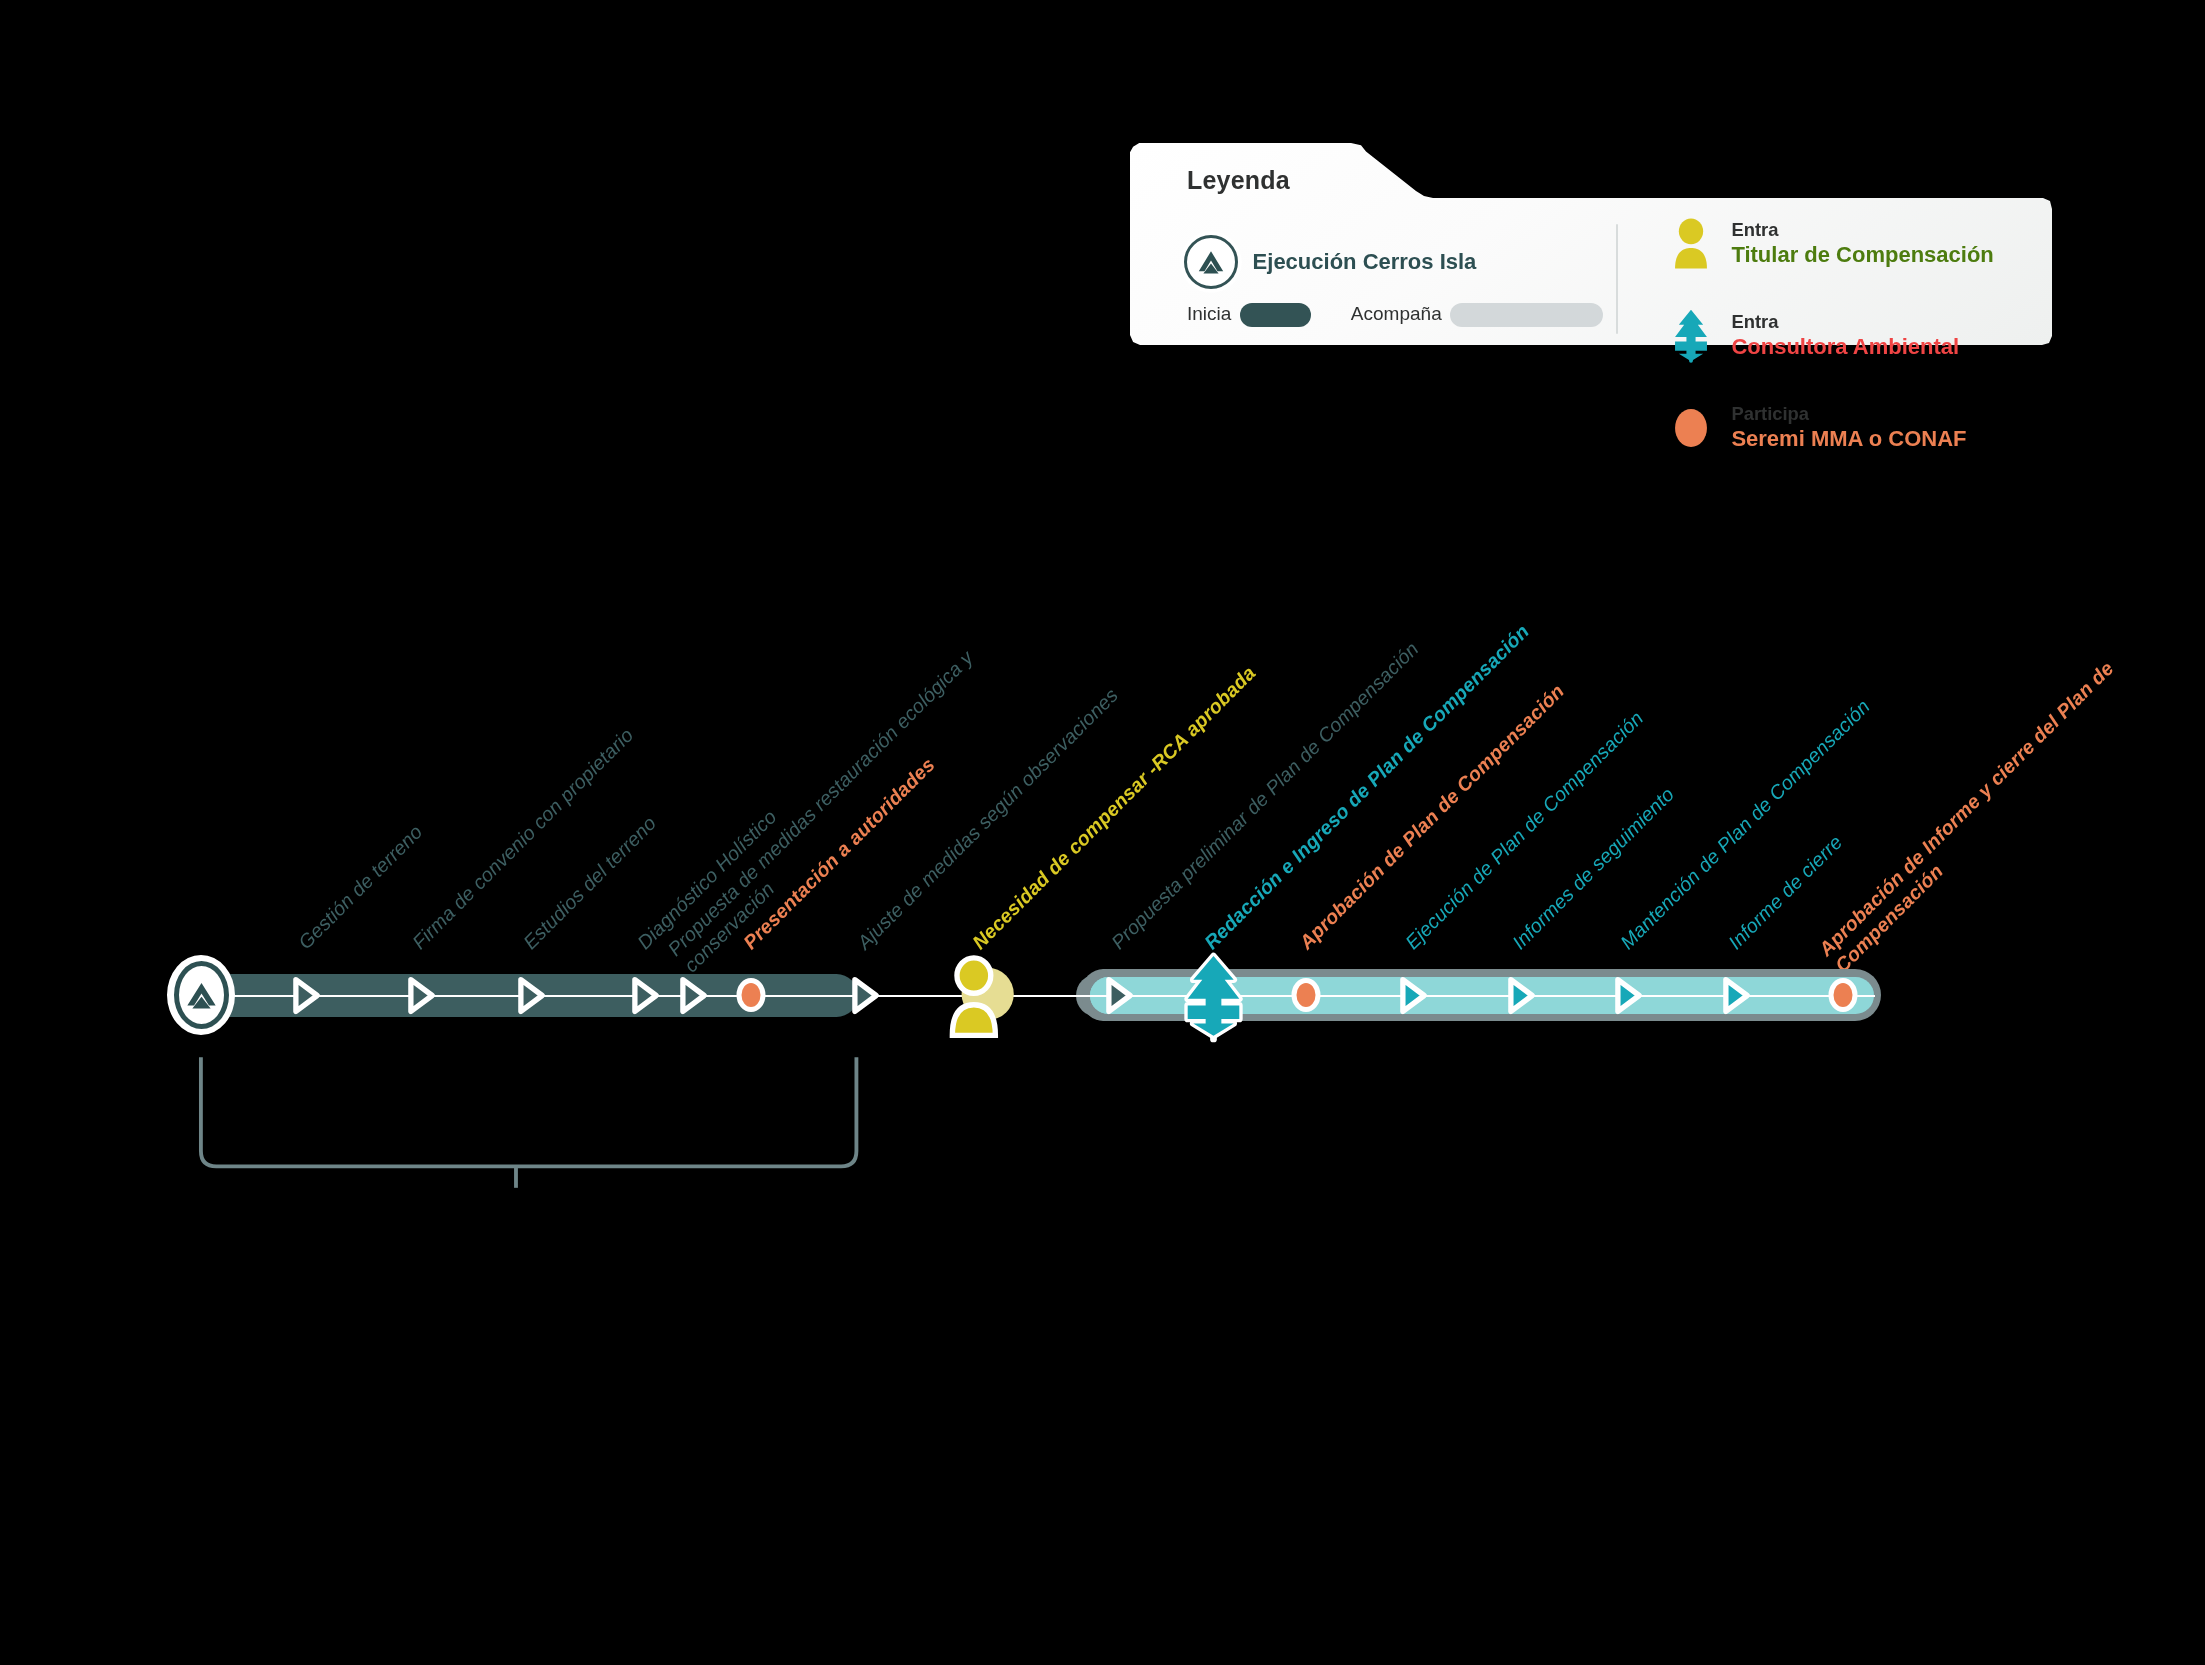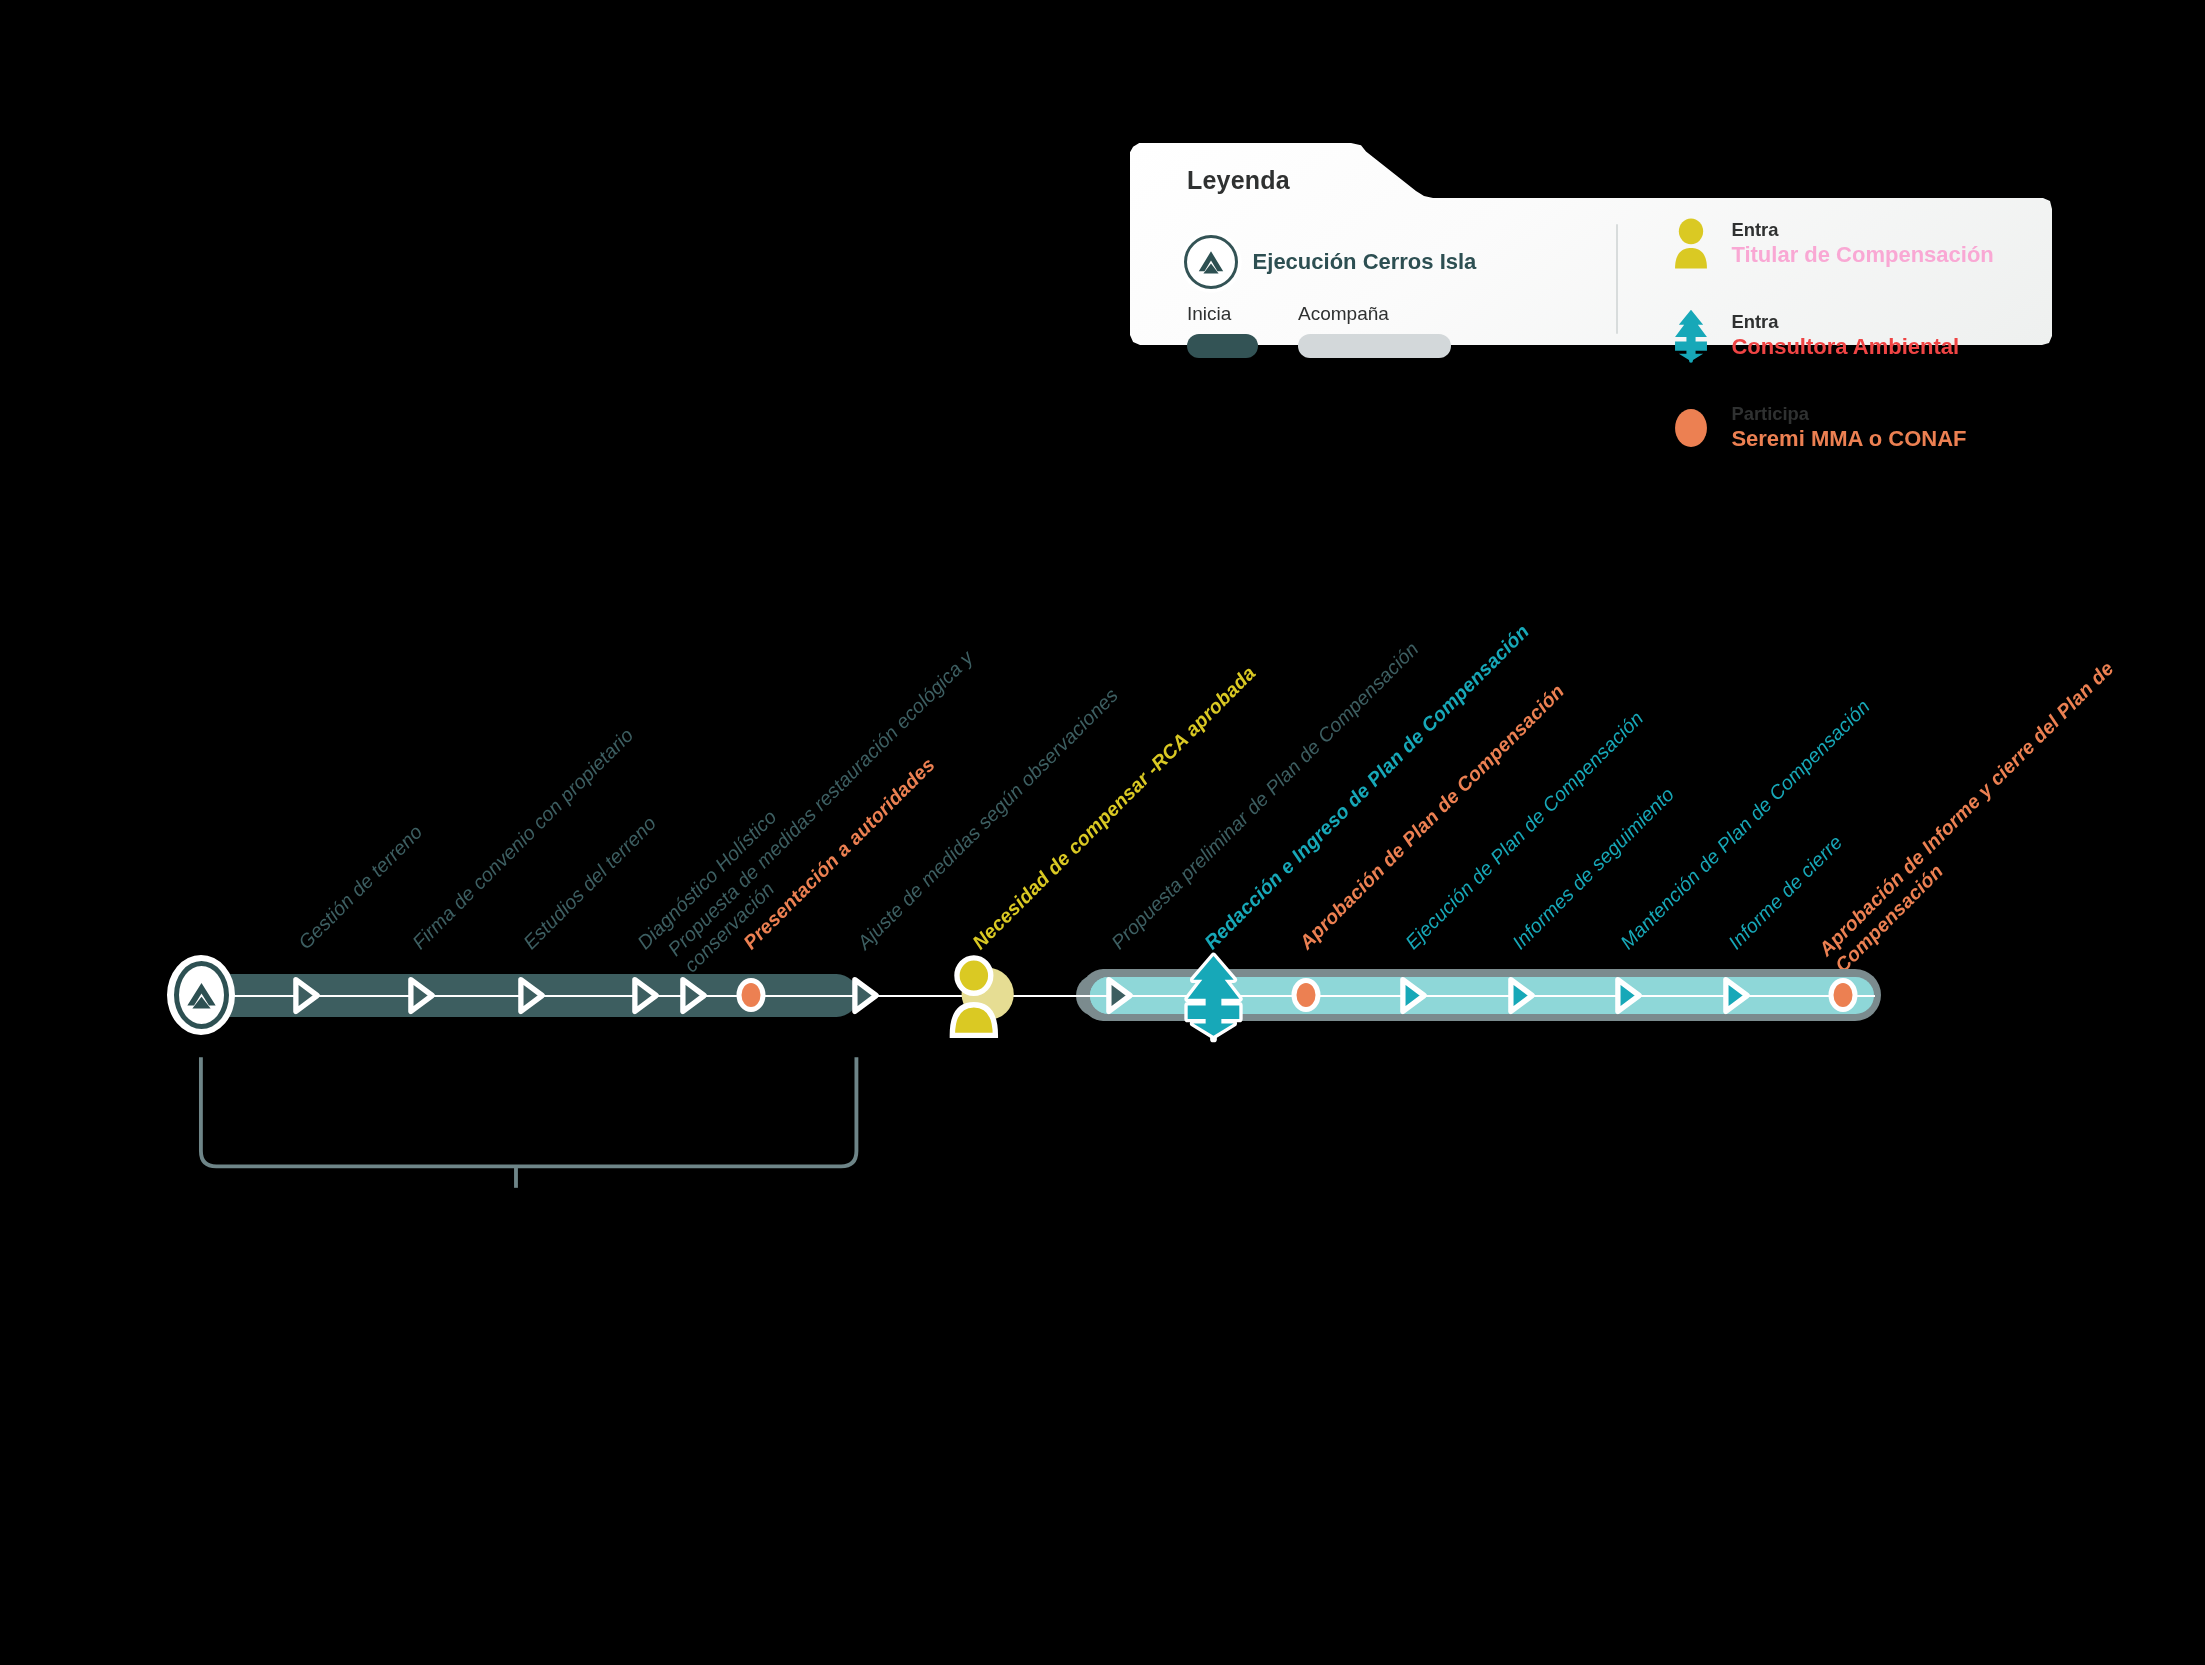--- a/index.html
+++ b/index.html
@@ -37,21 +37,21 @@
   .brand-mark{
     width:48px;height:48px;border-radius:50%;
     border:3.8px solid #335355;background:#fff;
     display:flex;align-items:center;justify-content:center;flex:0 0 auto;
     box-shadow:0 0 0 3.8px rgba(255,255,255,.9);
   }
   .brand-mark svg{display:block;}
   #legend-brand .brand-label{font-size:22px;font-weight:bold;color:#2d4f52;white-space:nowrap;}
 
   #legend-toggles{position:absolute;left:57px;top:160px;display:flex;gap:40px;}
-  .toggle-group{display:flex;flex-direction:column;align-items:flex-start;gap:8.5px;}
+  .toggle-group{display:flex;flex-direction:row;align-items:flex-start;gap:8.5px;}
   .toggle-cap{font-size:19px;color:#2f3131;font-weight:500;}
   .toggle-pill{height:24px;border-radius:12.3px;}
   .toggle-pill.on{width:71px;background:#335355;}
   .toggle-pill.off{width:153px;background:#d3d8da;}
   .toggle-group.wide{align-items:flex-start;}
 
   
   #legend-actors{position:absolute;left:538px;top:73px;display:flex;flex-direction:column;gap:37px;}
   .actor-row{display:flex;align-items:center;gap:18.4px;}
   .actor-icon{width:45px;height:55px;flex:0 0 auto;display:flex;align-items:center;justify-content:center;}
@@ -148,21 +148,21 @@
   <div id="legend-actors">
     <div class="actor-row">
       <span class="actor-icon">
         <svg width="38" height="51" viewBox="0 0 50 66" aria-hidden="true">
           <ellipse cx="25" cy="17" rx="16" ry="17" fill="#dac923"></ellipse>
           <path d="M4 66 C4 45 14 39 25 39 C36 39 46 45 46 66 Z" fill="#dac923"></path>
         </svg>
       </span>
       <span class="actor-text">
         <span class="actor-verb">Entra</span>
-        <span class="actor-name" style="color:#f9a8d4">Titular de Compensación</span>
+        <span class="actor-name" style="color:#4d7c0f">Titular de Compensación</span>
       </span>
     </div>
 
     <div class="actor-row">
       <span class="actor-icon">
         <svg width="38" height="55" viewBox="0 0 50 72" aria-hidden="true">
           <path d="M25 2 L41 22 L34 22 L46 38 L31 38 L31 44 L46 44 L46 56 L31 56 L31 60 L41 60 L25 70 L9 60 L19 60 L19 56 L4 56 L4 44 L19 44 L19 38 L4 38 L16 22 L9 22 Z" fill="#17a8b8"></path>
           <rect x="22.5" y="62" width="5" height="10" rx="2.4" fill="#17a8b8"></rect>
         </svg>
       </span>

